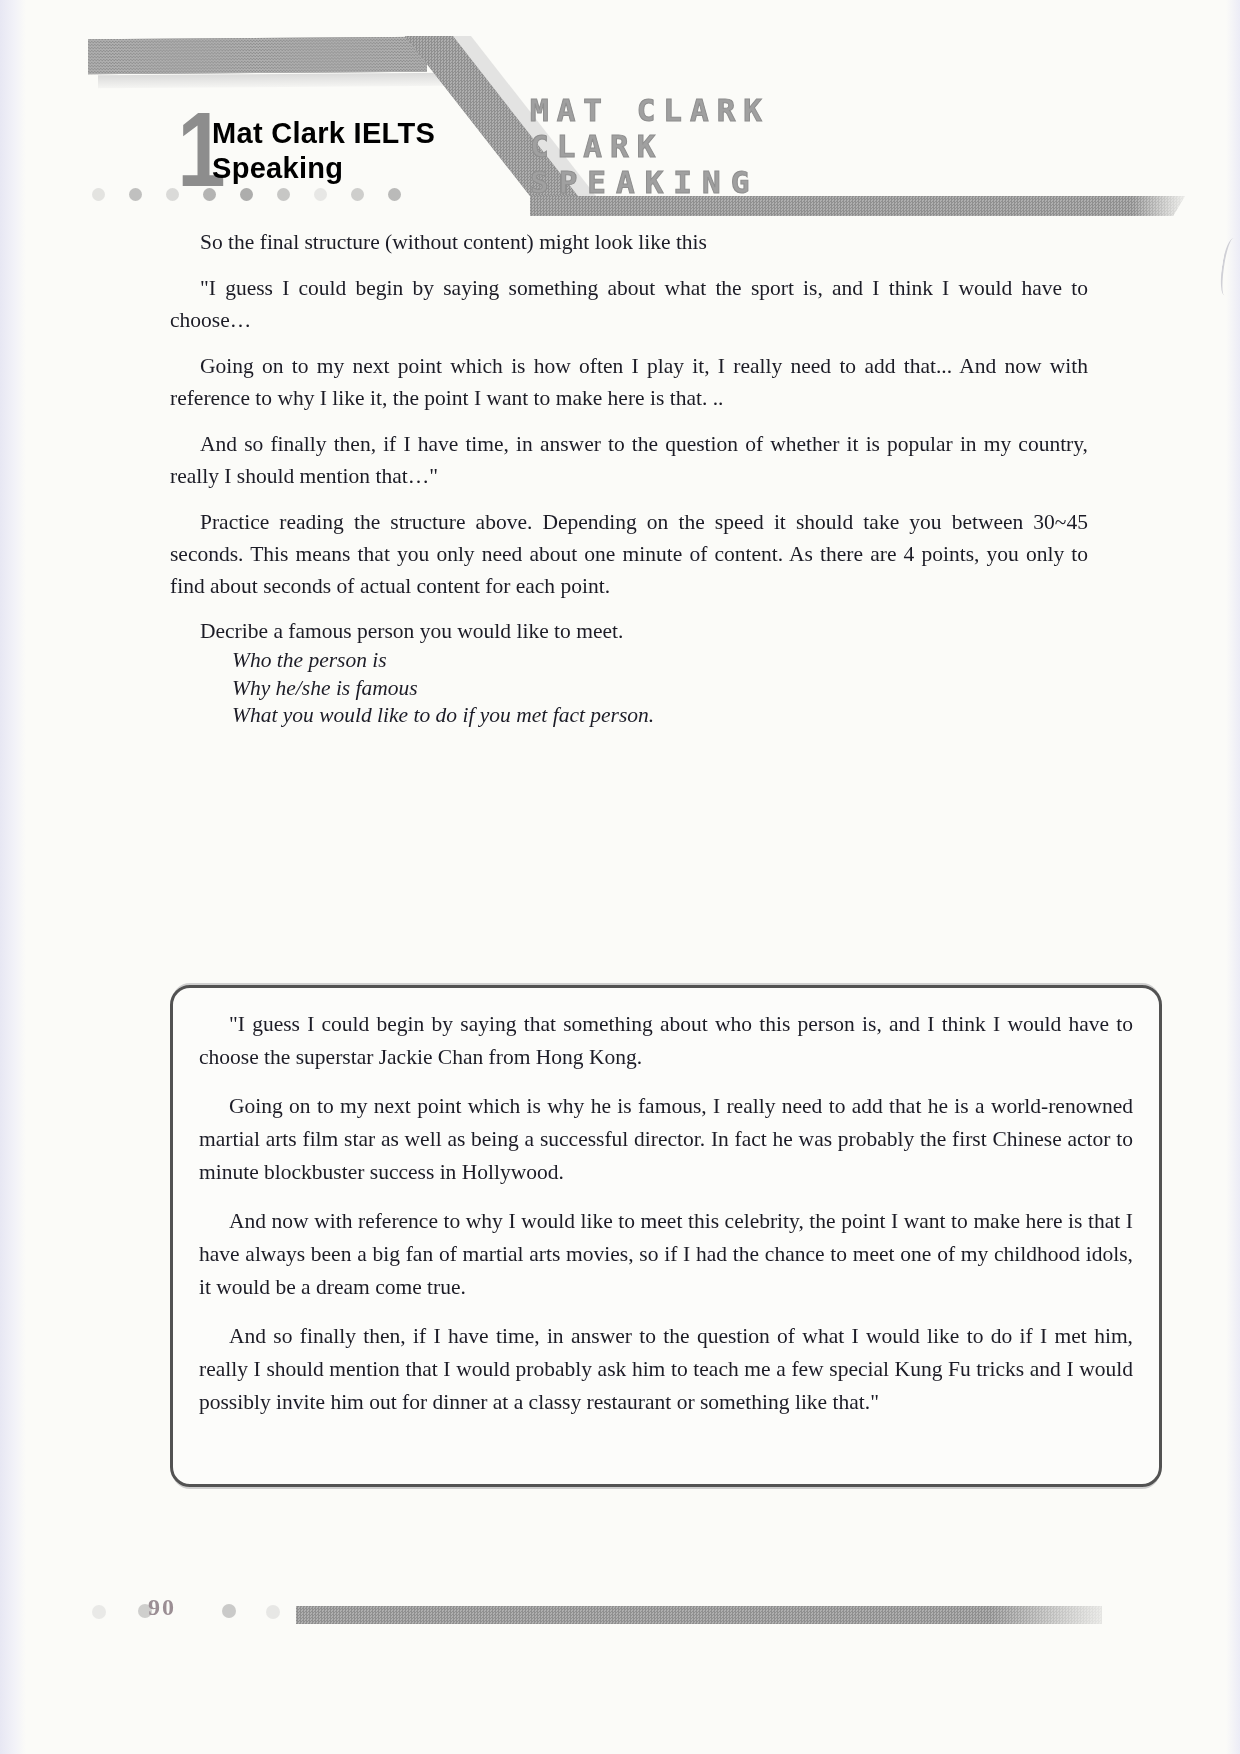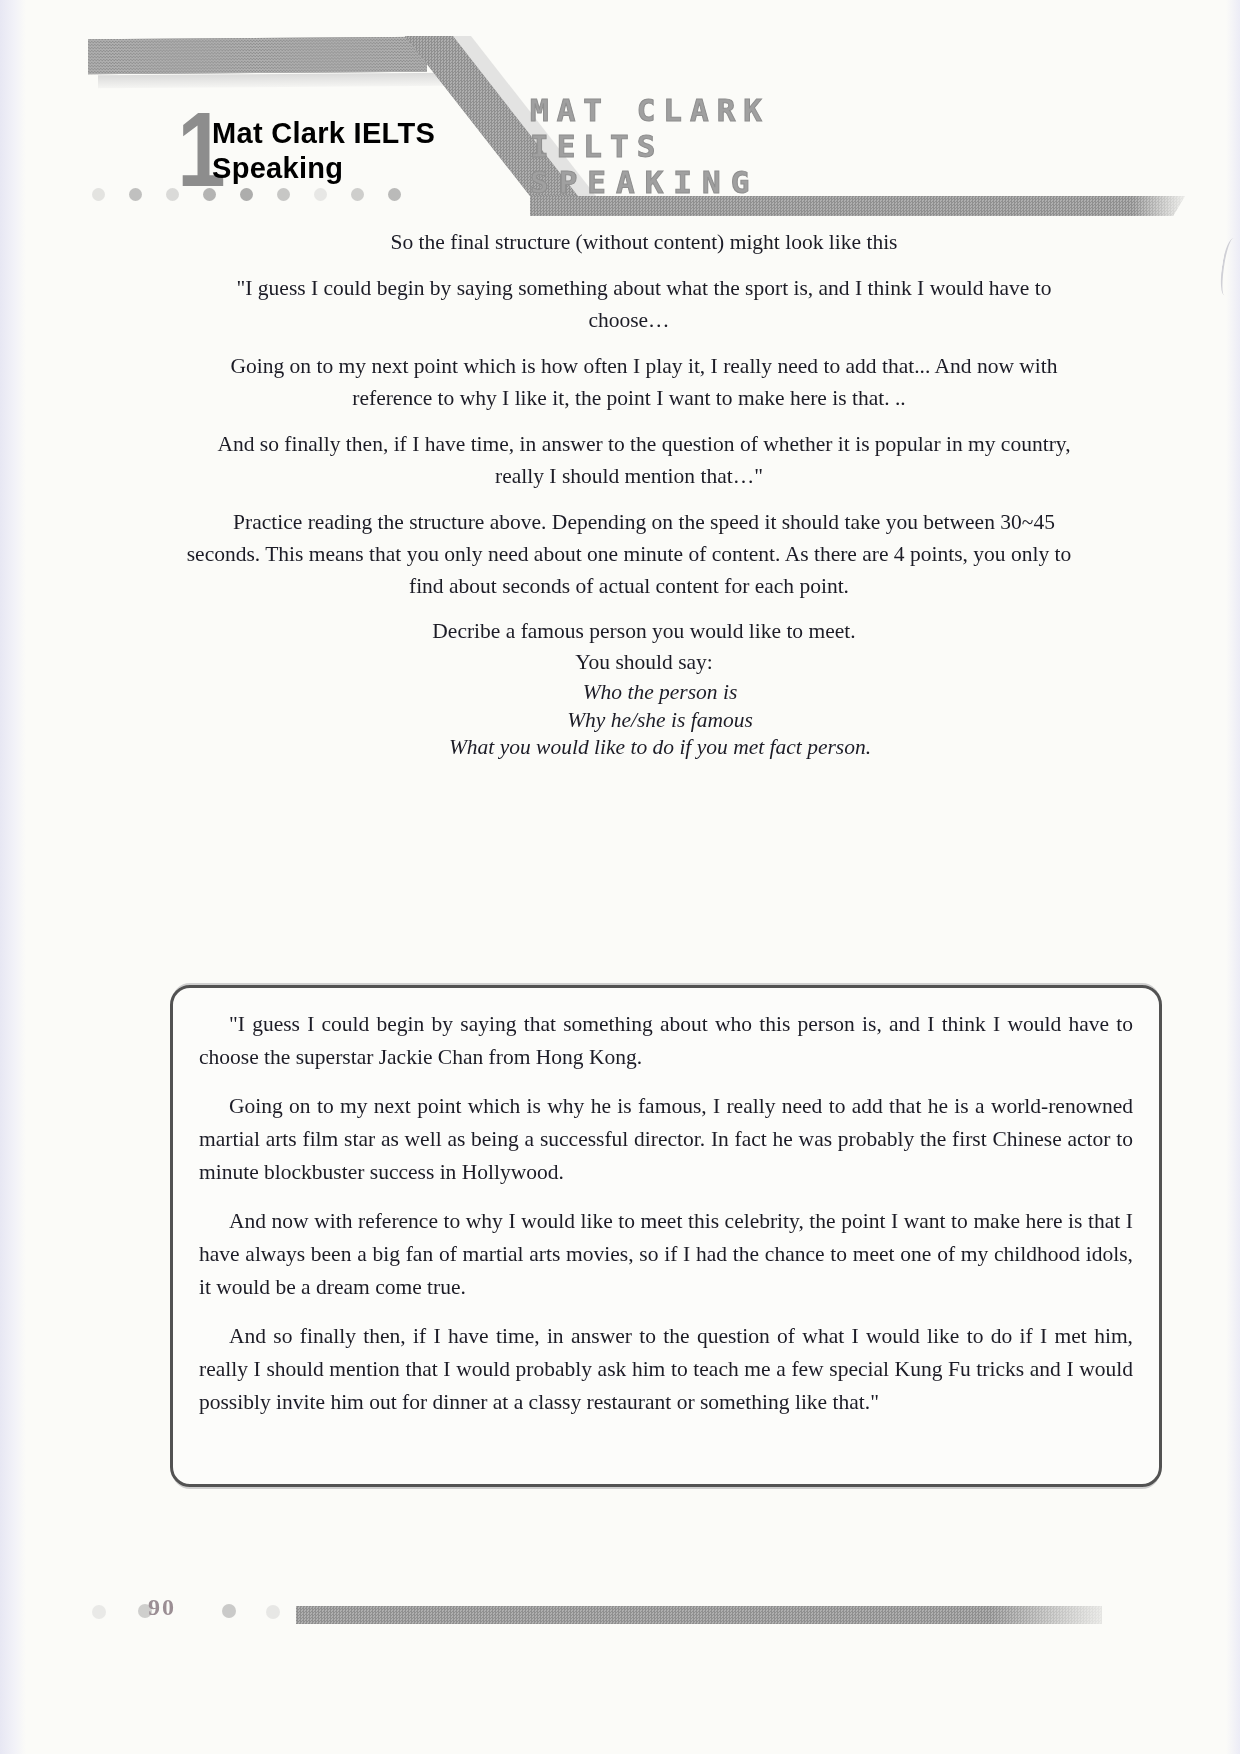--- a/index.html
+++ b/index.html
@@ -49,21 +49,21 @@
   .logo .l3 { letter-spacing:10px; }
 
   .header-dots { position:absolute; left:92px; top:188px; display:flex; gap:24px; }
   .header-dots span { width:13px; height:13px; border-radius:50%; background:#8f8f8f; display:block; }
   .o1{opacity:.22}.o2{opacity:.55}.o3{opacity:.30}.o4{opacity:.66}.o5{opacity:.72}
   .o6{opacity:.48}.o7{opacity:.18}.o8{opacity:.42}.o9{opacity:.60}
 
   
   .body-text { position:absolute; left:170px; top:226px; width:918px;
     font-size:21.5px; line-height:32px; text-align:justify; }
-  .body-text p { text-indent:30px; margin-bottom:14px;text-align:center; }
+  .body-text p { text-indent:30px; margin-bottom:14px; }
 
   .topic-card { margin-top:2px; text-align:left; }
   .card-title { text-indent:30px; margin-bottom:0 !important; line-height:31px; }
   .card-instr { text-indent:30px; margin-bottom:2px !important; line-height:30px; }
   .card-point { font-style:italic; text-indent:0 !important; padding-left:62px;
     line-height:27.5px; margin-bottom:0 !important; }
 
   
   .answer-box { position:absolute; left:170px; top:985px; width:992px; height:502px;
     border:3px solid #525252; border-radius:20px;
@@ -107,21 +107,21 @@
 
     <div class="chapter-num">1</div>
 
     <div class="chapter-title">
       <div>Mat Clark IELTS</div>
       <div>Speaking</div>
     </div>
 
     <div class="logo">
       <div class="l1">MAT CLARK</div>
-      <div class="l2">IELTS</div>
+      <div class="l2">CLARK</div>
       <div class="l3">SPEAKING</div>
     </div>
 
     <div class="header-dots">
       <span class="o1"></span>
       <span class="o2"></span>
       <span class="o3"></span>
       <span class="o4"></span>
       <span class="o5"></span>
       <span class="o6"></span>
@@ -133,21 +133,20 @@
 
   <main class="body-text">
     <p>So the final structure (without content) might look like this</p>
     <p>"I guess I could begin by saying something about what the sport is, and I think I would have to choose…</p>
     <p>Going on to my next point which is how often I play it, I really need to add that... And now with reference to why I like it, the point I want to make here is that. ..</p>
     <p>And so finally then, if I have time, in answer to the question of whether it is popular in my country, really I should mention that…"</p>
     <p>Practice reading the structure above. Depending on the speed it should take you between 30~45 seconds. This means that you only need about one minute of content. As there are 4 points, you only to find about seconds of actual content for each point.</p>
 
     <section class="topic-card">
       <p class="card-title">Decribe a famous person you would like to meet.</p>
-      <p class="card-instr">You should say:</p>
       <p class="card-point">Who the person is</p>
       <p class="card-point">Why he/she is famous</p>
       <p class="card-point">What you would like to do if you met fact person.</p>
     </section>
   </main>
 
   <section class="answer-box">
     <p>"I guess I could begin by saying that something about who this person is, and I think I would have to choose the superstar Jackie Chan from Hong Kong.</p>
     <p>Going on to my next point which is why he is famous, I really need to add that he is a world-renowned martial arts film star as well as being a successful director. In fact he was probably the first Chinese actor to minute blockbuster success in Hollywood.</p>
     <p>And now with reference to why I would like to meet this celebrity, the point I want to make here is that I have always been a big fan of martial arts movies, so if I had the chance to meet one of my childhood idols, it would be a dream come true.</p>

